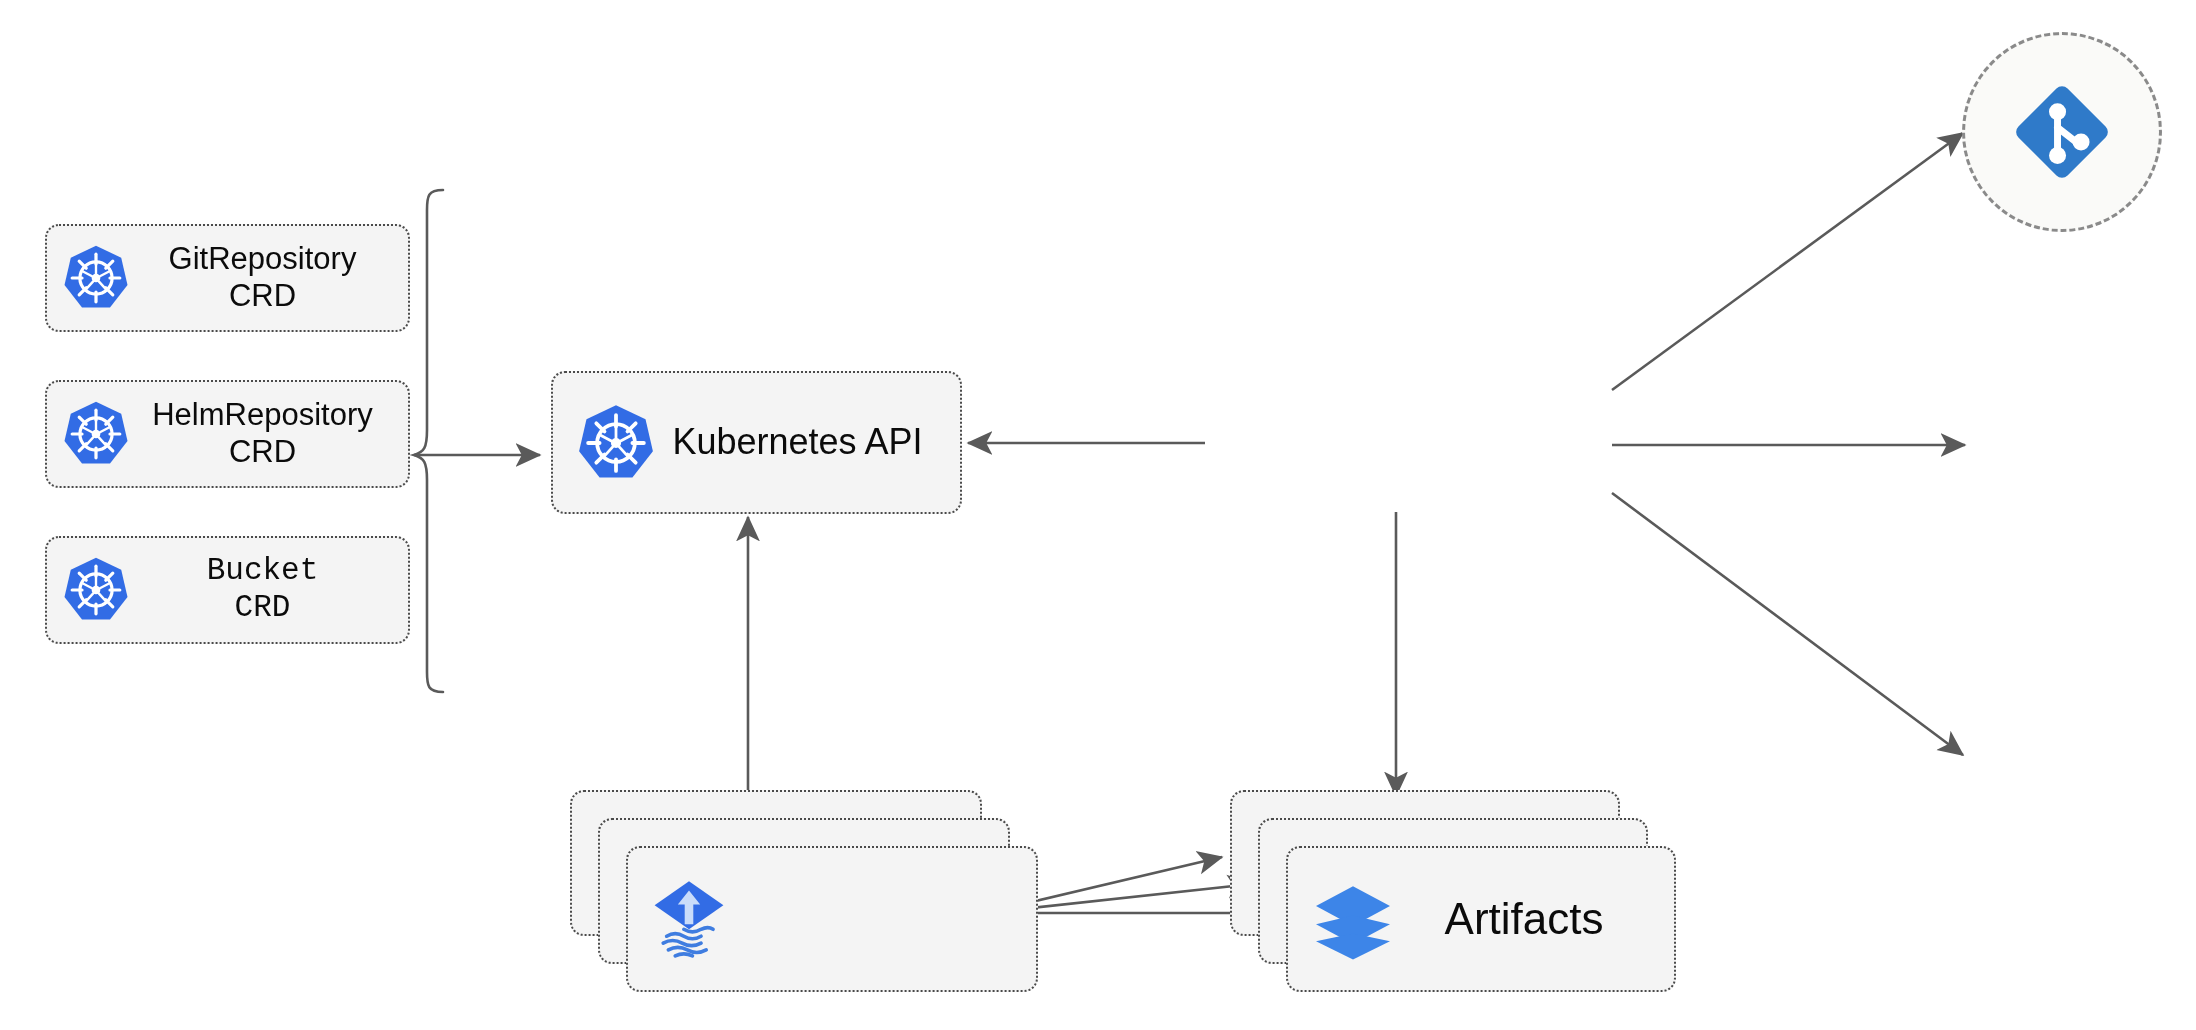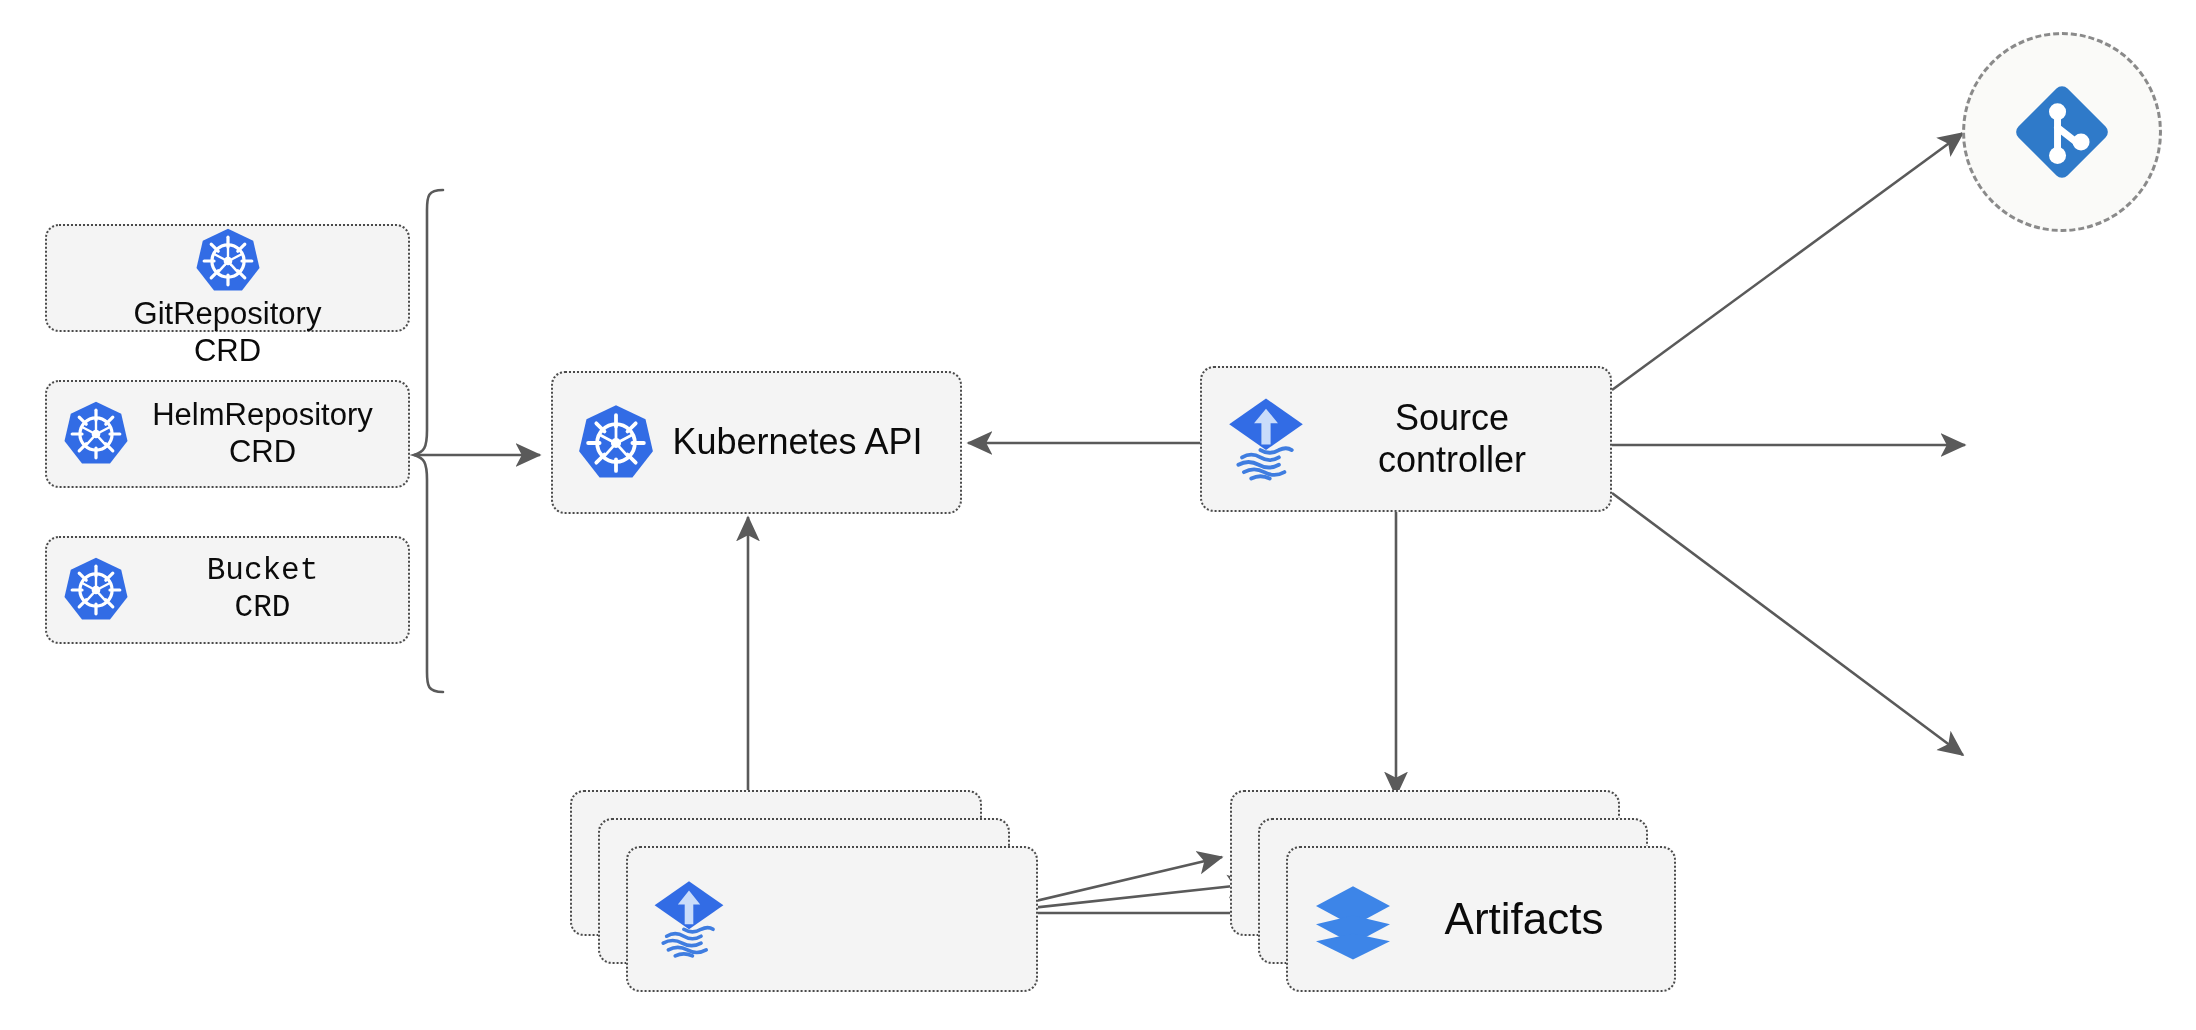--- a/index.html
+++ b/index.html
@@ -84,21 +84,21 @@
 
     <line x1="1396" y1="512" x2="1396" y2="796" stroke="#5a5a5a" stroke-width="2.6" marker-end="url(#ah)"></line>
 
     <line x1="748" y1="790" x2="748" y2="517" stroke="#5a5a5a" stroke-width="2.6" marker-end="url(#ah)"></line>
 
     <line x1="985" y1="913" x2="1222" y2="857" stroke="#5a5a5a" stroke-width="2.6" marker-end="url(#ah)"></line>
     <line x1="985" y1="913" x2="1252" y2="884" stroke="#5a5a5a" stroke-width="2.6" marker-end="url(#ah)"></line>
     <line x1="985" y1="913" x2="1287" y2="913" stroke="#5a5a5a" stroke-width="2.6" marker-end="url(#ah)"></line>
   </svg>
 
-  <div class="node" style="left:45px;top:224px;width:365px;height:108px;padding:0 14px;flex-direction:column;">
+  <div class="node" style="left:45px;top:224px;width:365px;height:108px;padding:0 14px;">
     <svg class="ico" width="70" height="70" viewBox="0 0 100 100">
       <path d="M50 4 L86 21 L95 60 L70 92 L30 92 L5 60 L14 21 Z" fill="#326ce5"></path>
       <g fill="none" stroke="#fff" stroke-width="4.6" stroke-linecap="round">
         <circle cx="50" cy="50" r="23"></circle>
         <circle cx="50" cy="50" r="6.2" fill="#fff" stroke="none"></circle>
         <line x1="50" y1="16" x2="50" y2="30"></line>
         <line x1="50" y1="70" x2="50" y2="84"></line>
         <line x1="16" y1="50" x2="30" y2="50"></line>
         <line x1="70" y1="50" x2="84" y2="50"></line>
         <line x1="26" y1="26" x2="36" y2="36"></line>
@@ -191,37 +191,20 @@
         <line x1="50" y1="44" x2="50" y2="28"></line>
         <line x1="55.6" y1="47.6" x2="70" y2="40"></line>
         <line x1="54" y1="54.8" x2="65" y2="67"></line>
         <line x1="46" y1="54.8" x2="35" y2="67"></line>
         <line x1="44.4" y1="47.6" x2="30" y2="40"></line>
       </g>
     </svg>
     <span class="label" style="font-size:36px;">Kubernetes API</span>
   </div>
 
-  <div class="node" style="left:1200px;top:366px;width:412px;height:146px;padding:0 18px;">
-    <svg class="ico" width="92" height="92" viewBox="0 0 100 100">
-
-      <path d="M50 6 L90 34 L50 62 L10 34 Z" fill="#326ce5"></path>
-      <path d="M50 17 L63 33 L55 33 L55 56 L45 56 L45 33 L37 33 Z" fill="#c9dcfa"></path>
-
-      <g stroke="#3f7de0" stroke-width="4.2" stroke-linecap="round" fill="none">
-        <path d="M24 70 Q34 64 44 70 Q54 76 64 70"></path>
-        <path d="M20 78 Q31 72 42 78 Q53 84 64 78"></path>
-        <path d="M26 86 Q37 80 48 86 Q59 92 70 86"></path>
-        <path d="M34 93 Q44 88 54 93"></path>
-        <path d="M44 62 Q54 68 64 62 Q72 58 78 62"></path>
-      </g>
-    </svg>
-    <span class="label" style="font-size:36px;">Source
-controller</span>
-  </div>
 
   <div class="deck-ghost" style="left:570px;top:790px;width:412px;height:146px;"></div>
   <div class="deck-ghost" style="left:598px;top:818px;width:412px;height:146px;z-index:4;"></div>
   <div class="node" style="left:626px;top:846px;width:412px;height:146px;padding:0 18px;">
     <svg class="ico" width="86" height="86" viewBox="0 0 100 100">
       <path d="M50 6 L90 34 L50 62 L10 34 Z" fill="#326ce5"></path>
       <path d="M50 17 L63 33 L55 33 L55 56 L45 56 L45 33 L37 33 Z" fill="#c9dcfa"></path>
       <g stroke="#3f7de0" stroke-width="4.2" stroke-linecap="round" fill="none">
         <path d="M24 70 Q34 64 44 70 Q54 76 64 70"></path>
         <path d="M20 78 Q31 72 42 78 Q53 84 64 78"></path>

